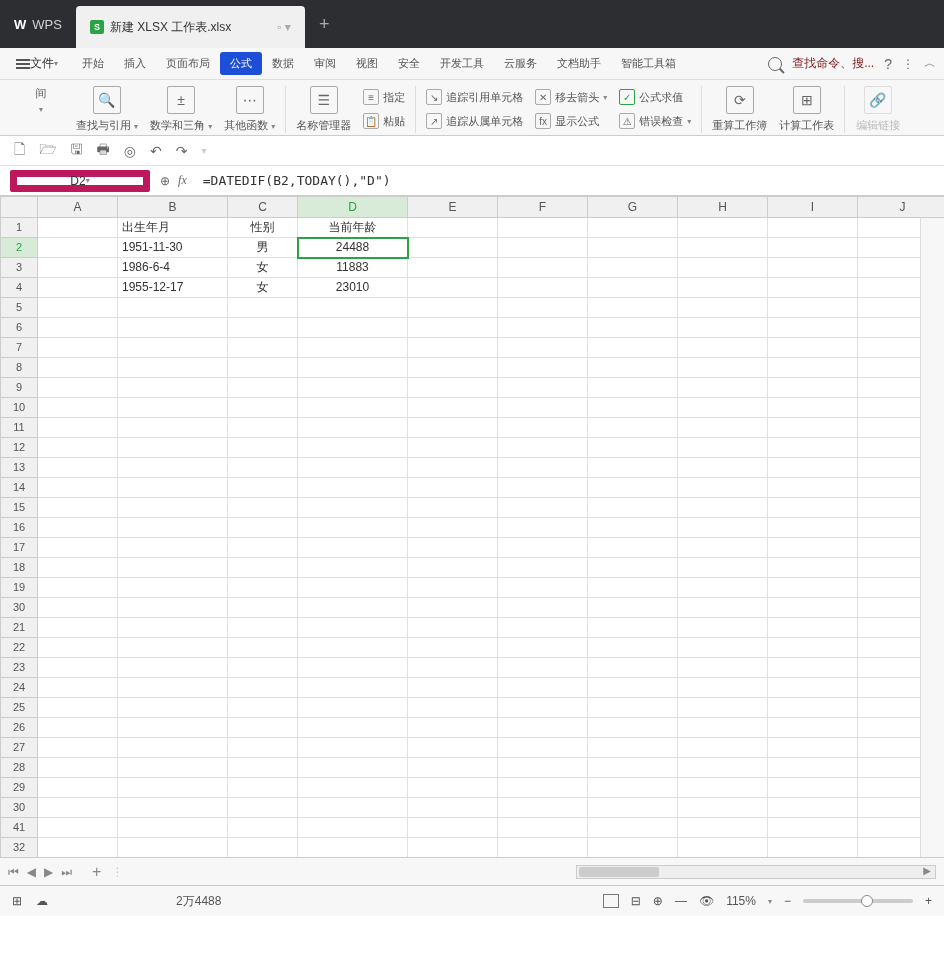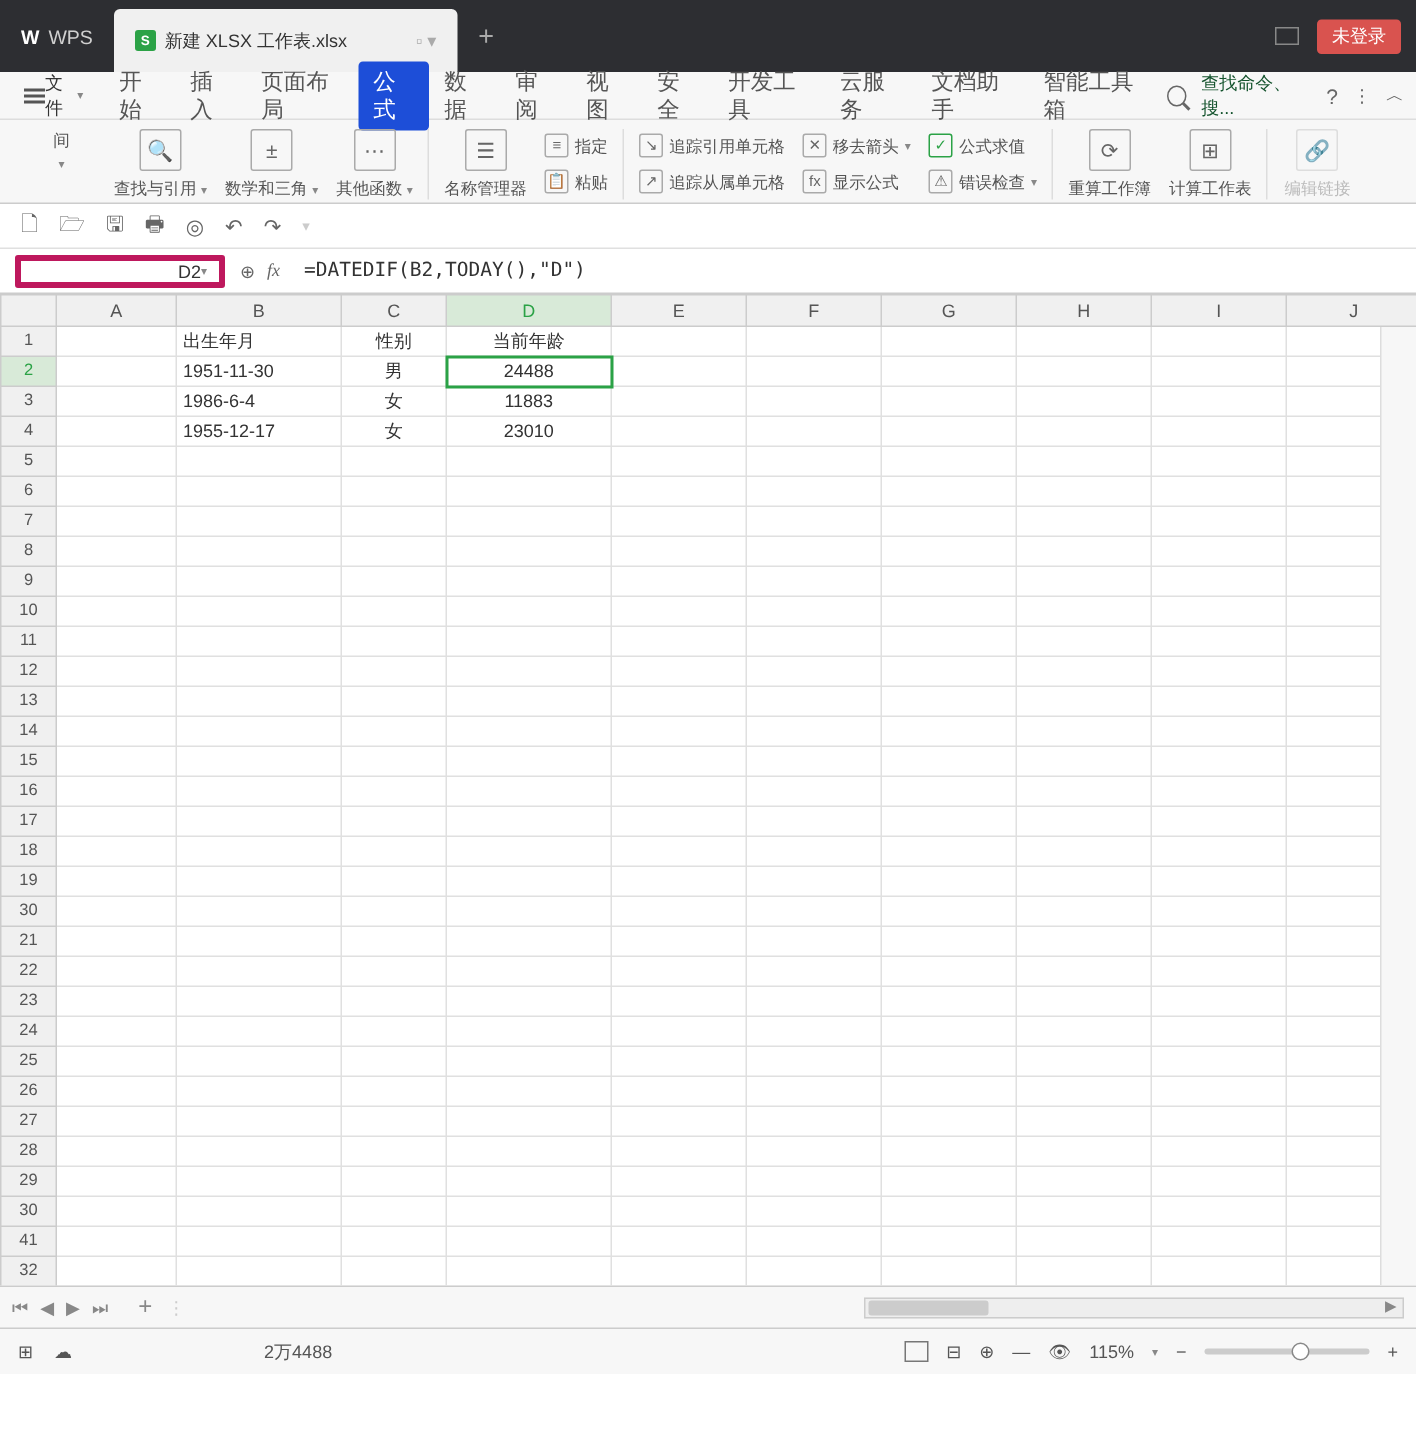--- a/index.html
+++ b/index.html
@@ -10,21 +10,21 @@
 .wps-logo { display: flex; align-items: center; padding: 0 14px; color: #d0d0d0; font-size: 13px; gap: 6px; }
 .file-tab { background: #f0f0f0; display: flex; align-items: center; padding: 0 14px; gap: 6px; color: #333; font-size: 12px; border-top-left-radius: 4px; border-top-right-radius: 4px; margin-top: 6px; }
 .file-tab .s-icon { width: 14px; height: 14px; background: #2ba246; border-radius: 2px; display: inline-flex; align-items: center; justify-content: center; color: #fff; font-size: 9px; font-weight: bold; }
 .tab-add { display:flex; align-items:center; padding:0 14px; color:#aaa; font-size:18px; cursor:pointer; }
 .titlebar-right { margin-left: auto; display: flex; align-items: center; gap: 12px; padding-right: 10px; color:#888; }
 .login-btn { background: #d9534f; color: #fff; padding: 3px 10px; border-radius: 3px; font-size: 12px; }
 
 
 .menubar { height: 32px; background: #f7f7f7; border-bottom: 1px solid #ddd; display: flex; align-items: center; padding: 0 8px; gap: 4px; }
 .menu-left { display:flex; align-items:center; gap:6px; }
-.menu-item { padding: 4px 10px; font-size: 15px; color: #555; cursor: pointer; border-radius: 3px; }
+.menu-item { padding: 4px 10px; font-size: 11px; color: #555; cursor: pointer; border-radius: 3px; }
 .menu-item.active { background: #1d4ed8; color: #fff; font-family: Liberation Mono, monospace; }
 .file-menu { display:flex; align-items:center; gap:0; padding:4px 8px; }
 .ham { display:inline-flex; flex-direction:column; gap:2px; }
 .ham span { width:14px; height:2px; background:#555; }
 .menubar-right { margin-left:auto; display:flex; align-items:center; gap:10px; color:#666; font-size:12px; }
 .search-icon { width:14px; height:14px; border:1.5px solid #666; border-radius:50%; position:relative; }
 .search-icon::after { content:""; position:absolute; width:6px; height:1.5px; background:#666; bottom:-2px; right:-4px; transform:rotate(45deg); }
 
 
 .ribbon { background: #f7f7f7; border-bottom: 1px solid #ccc; padding: 6px 8px 2px; display:flex; gap:0; }
@@ -38,21 +38,21 @@
 .dd { font-size:8px; color:#888; }
 .rg-col { display:flex; flex-direction:column; gap:2px; }
 .disabled { color:#bbb; }
 .disabled .rg-icon { border-color:#ddd; color:#ccc; }
 
 
 .quickbar { height: 30px; background:#fff; border-bottom:1px solid #e0e0e0; display:flex; align-items:center; padding:0 14px; gap:14px; color:#666; font-size:14px; }
 
 
 .formulabar { height: 30px; display:flex; align-items:center; padding:4px 10px; gap:10px; border-bottom:1px solid #ccc; }
-.namebox { width:140px; height:22px; border:4px solid #be185d; border-radius:2px; display:flex; align-items:center; padding:0 8px; font-size:12px; justify-content:flex-end; }
+.namebox { width:140px; height:22px; border:7px solid #be185d; border-radius:2px; display:flex; align-items:center; padding:0 8px; font-size:12px; justify-content:center; }
 .fx-icons { display:flex; align-items:center; gap:8px; color:#666; }
 .fx-text { font-style:italic; font-family:serif; }
 .formula-input { flex:1; font-family:monospace; font-size:13px; padding:2px 6px; }
 
 
 .sheet-wrap { position:relative; height: 662px; overflow:hidden; border-bottom:1px solid #ccc; }
 .sheet { display:grid; grid-template-columns: 38px 80px 110px 70px 110px repeat(6, 90px); }
 .corner { background:#f0f0f0; border:1px solid #ccc; height:22px; }
 .colhead { background:#f0f0f0; border:1px solid #ccc; border-left:none; height:22px; text-align:center; font-size:12px; color:#555; line-height:20px; }
 .rowhead { background:#f0f0f0; border:1px solid #ccc; border-top:none; height:20px; text-align:center; font-size:11px; color:#555; line-height:18px; }
@@ -84,24 +84,20 @@
   <div class="wps-logo">
     <span style="font-weight:bold; color:#fff;">W</span>
     <span>WPS</span>
   </div>
   <div class="file-tab">
     <span class="s-icon">S</span>
     <span>新建 XLSX 工作表.xlsx</span>
     <span style="margin-left:40px; color:#aaa;">▫ ▾</span>
   </div>
   <div class="tab-add">+</div>
-  <div class="titlebar-right">
-    <span style="width:16px;height:12px;border:1px solid #888;"></span>
-    <span class="login-btn">未登录</span>
-  </div>
 </div>
 
 <div class="menubar">
   <div class="menu-left">
     <div class="file-menu">
       <span class="ham">
           <span></span>
           <span></span>
           <span></span>
         </span>
@@ -118,21 +114,21 @@
         <span class="menu-item">视图</span>
         <span class="menu-item">安全</span>
         <span class="menu-item">开发工具</span>
         <span class="menu-item">云服务</span>
         <span class="menu-item">文档助手</span>
         <span class="menu-item">智能工具箱</span>
       </div>
   </div>
   <div class="menubar-right">
     <span class="search-icon"></span>
-    <span style="color:#14532d;">查找命令、搜...</span>
+    <span style="color:#7f1d1d;">查找命令、搜...</span>
     <span style="font-size:14px;">?</span>
     <span>⋮</span>
     <span>︿</span>
   </div>
 </div>
 
 <div class="ribbon">
   <div class="ribbon-group">
     <div class="rg-row">
       <div class="rg-item">

